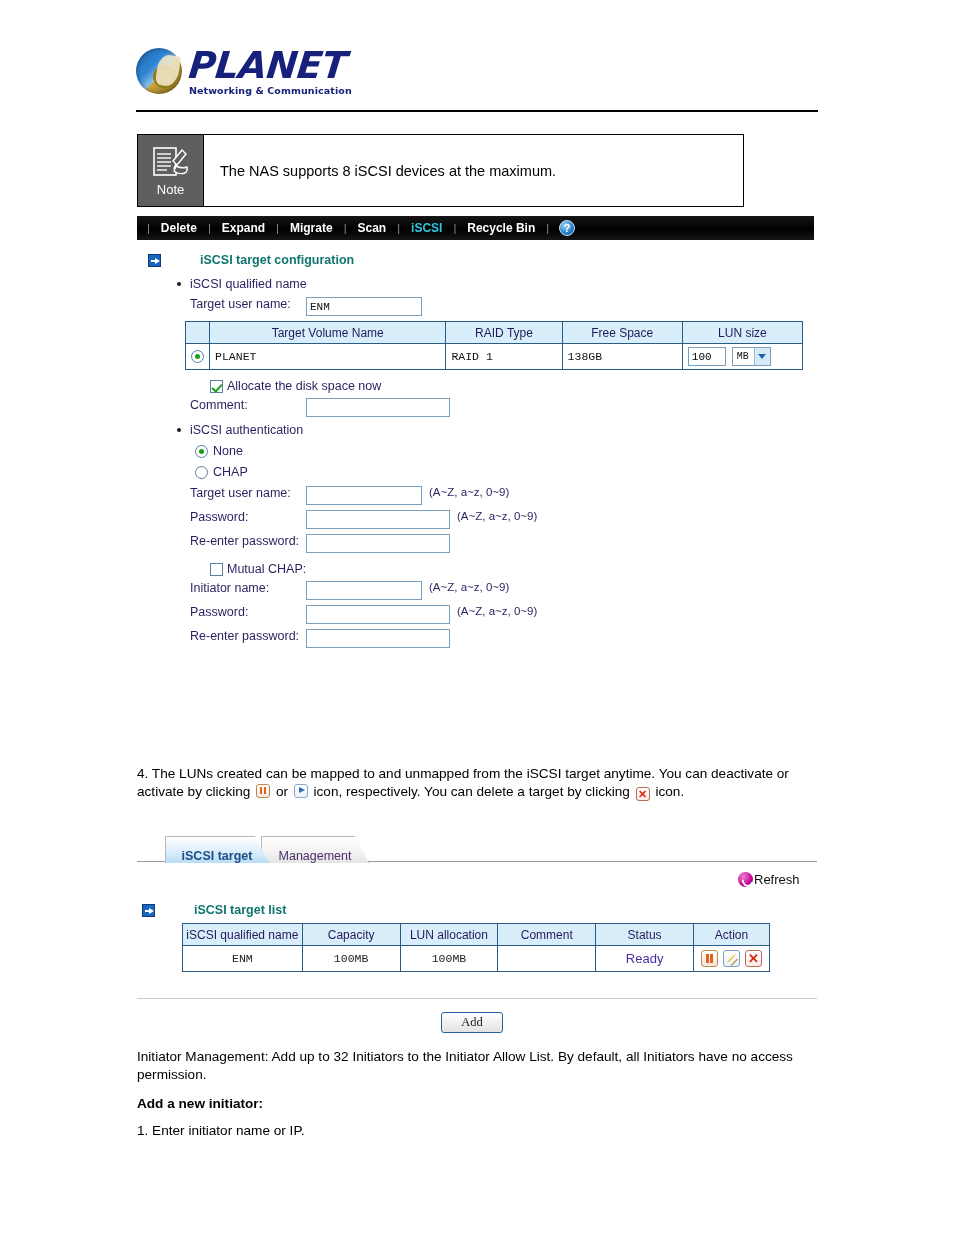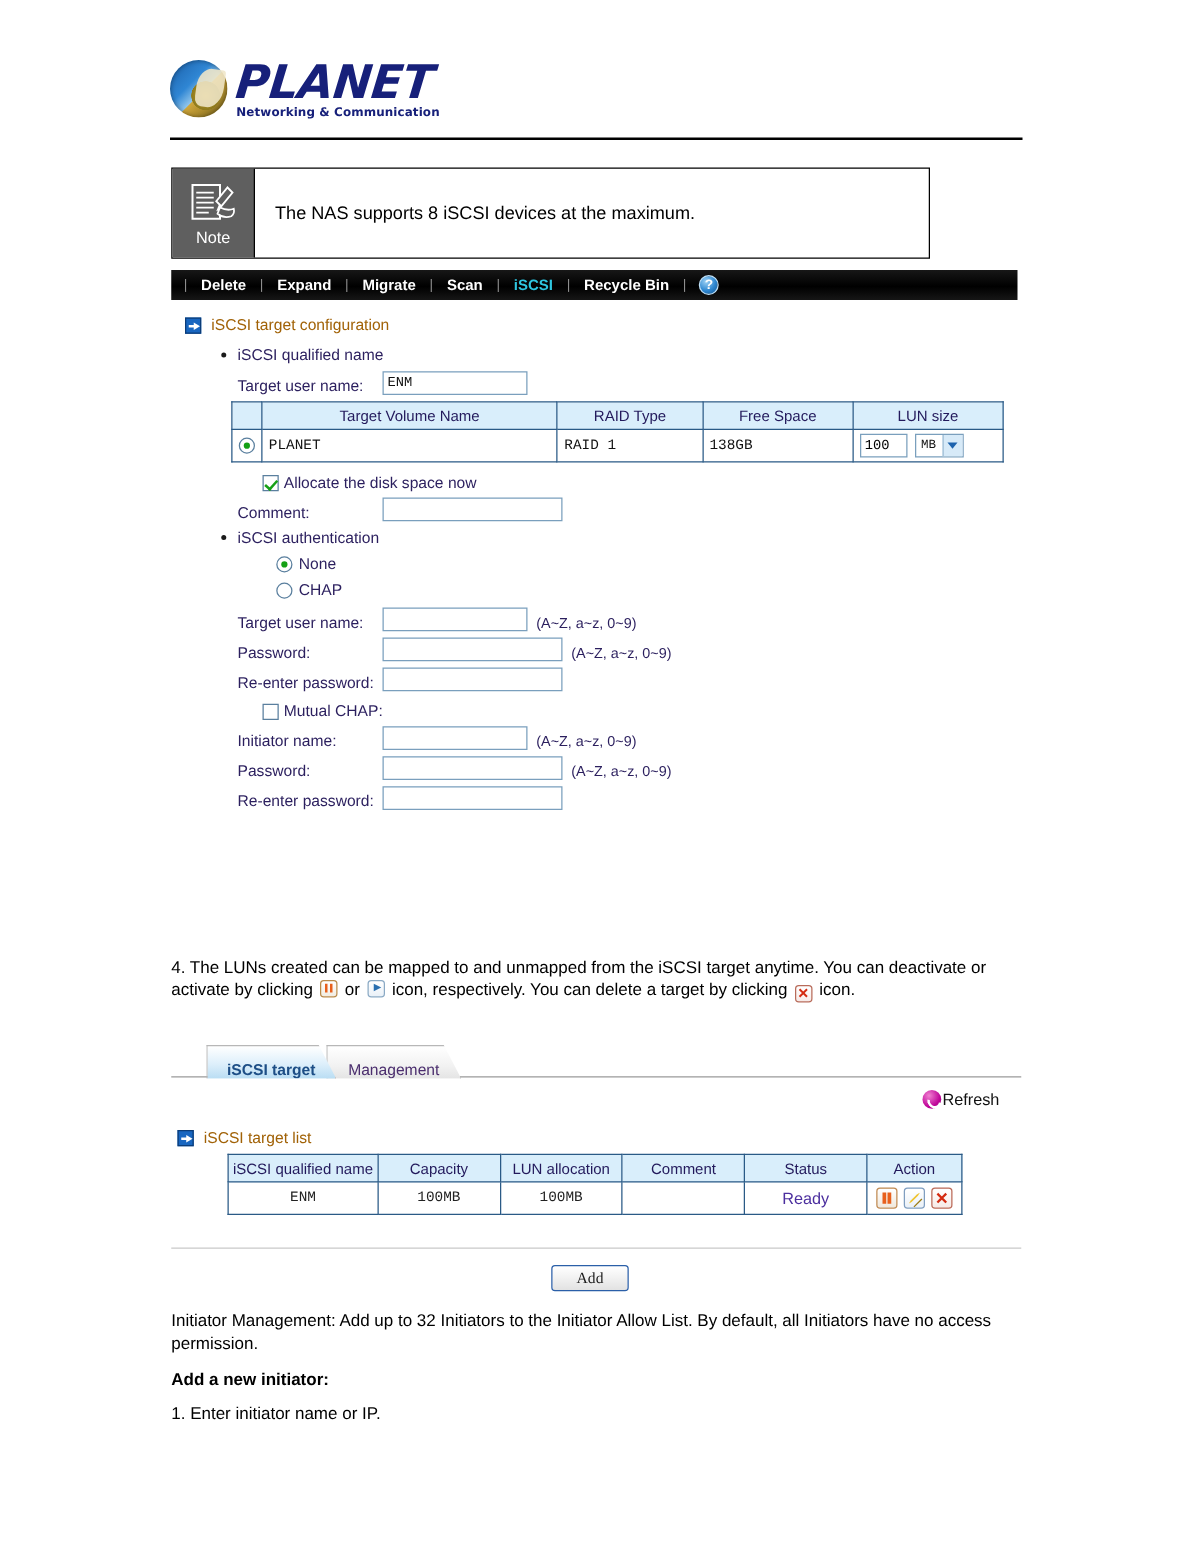--- a/index.html
+++ b/index.html
@@ -103,27 +103,27 @@
   }
   .arrow-icon::before {
     content: ""; position: absolute; left: 2px; top: 5px;
     width: 6px; height: 2px; background: #fff;
   }
   .arrow-icon::after {
     content: ""; position: absolute; left: 6px; top: 3px;
     width: 0; height: 0; border-left: 5px solid #fff;
     border-top: 3px solid transparent; border-bottom: 3px solid transparent;
   }
-  .sec-title { font-size: 12.5px; font-weight: 400; color: #a16207; }
+  .sec-title { font-size: 12.5px; font-weight: 700; color: #0f766e; margin-left: 31px; }
 
   .bullet-row { display: flex; align-items: center; margin: 6px 0 6px 40px; }
   .bullet-dot { width: 4px; height: 4px; border-radius: 50%; background: #1a1a1a; margin-right: 9px; flex: 0 0 4px; }
   .bullet-label { font-size: 12.5px; color: #2b1f5e; }
 
-  .field-row { display: flex; align-items: flex-end; margin: 5px 0 5px 53px; }
+  .field-row { display: flex; align-items: flex-start; margin: 5px 0 5px 53px; }
   .field-label { font-size: 12.5px; color: #2b1f5e; width: 116px; flex: 0 0 116px; }
   .txt {
     height: 19px; border: 1px solid #7a9fbd; background: #fff;
     font-family: "Liberation Mono", monospace; font-size: 11px; color: #111;
     padding: 0 3px; outline: none;
   }
   .hint { font-size: 11.5px; color: #2b1f5e; margin-left: 7px; }
 
   
   .lun-table {
@@ -179,21 +179,21 @@
     display: flex; align-items: center; justify-content: center;
   }
   .sel .sel-arrow::after {
     content: ""; border-left: 4px solid transparent; border-right: 4px solid transparent;
     border-top: 5px solid #1d62ad;
   }
 
   .chk-row { display: flex; align-items: center; margin: 9px 0 4px 53px; padding-left: 20px; }
   .chk-row .chk-label { font-size: 12.5px; color: #2b1f5e; margin-left: 4px; }
 
-  .radio-row { display: flex; align-items: center; margin: 7px 0 7px 84px; }
+  .radio-row { display: flex; align-items: center; margin: 7px 0 7px 58px; }
   .radio-row .r-label { font-size: 12.5px; color: #2b1f5e; margin-left: 5px; }
 
   
   .para {
     position: absolute; left: 137px; width: 680px;
     font-size: 13.6px; line-height: 1.32; color: #000;
   }
   .inline-ico { display: inline-block; width: 14px; height: 14px; vertical-align: -2px; margin: 0 2px; }
 
   .ico-pause {

